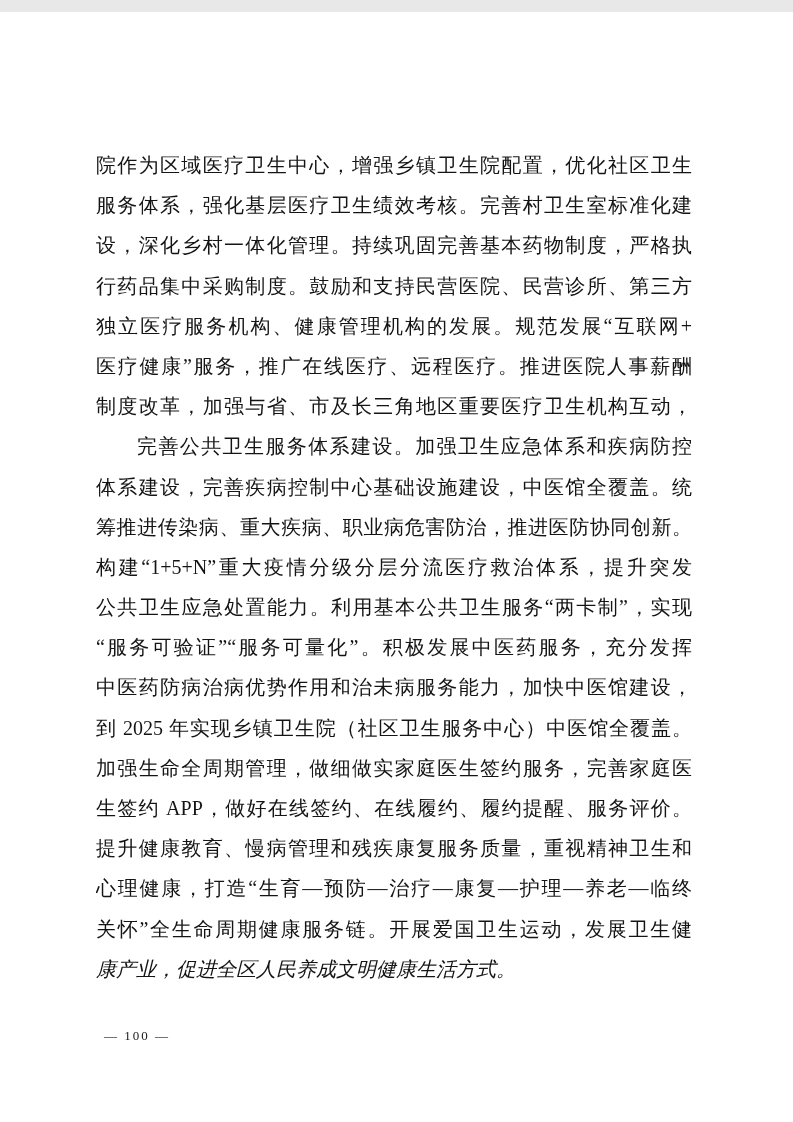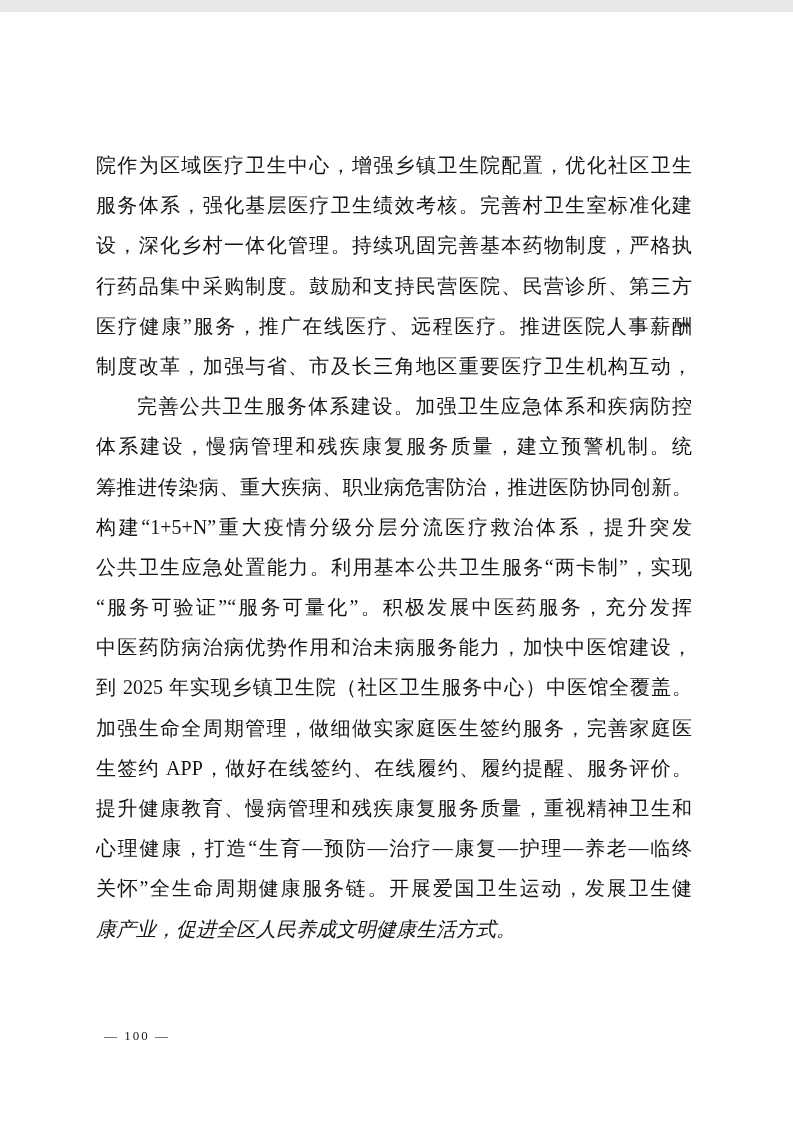--- a/index.html
+++ b/index.html
@@ -50,30 +50,31 @@
 
 <div class="page">
 
   <div class="body-text">
 
     <div class="paragraph">
         <div class="line">院作为区域医疗卫生中心，增强乡镇卫生院配置，优化社区卫生</div>
         <div class="line">服务体系，强化基层医疗卫生绩效考核。完善村卫生室标准化建</div>
         <div class="line">设，深化乡村一体化管理。持续巩固完善基本药物制度，严格执</div>
         <div class="line">行药品集中采购制度。鼓励和支持民营医院、民营诊所、第三方</div>
+        <div class="line">独立医疗服务机构、健康管理机构的发展。规范发展“互联网+</div>
         <div class="line">医疗健康”服务，推广在线医疗、远程医疗。推进医院人事薪酬</div>
         <div class="line">制度改革，加强与省、市及长三角地区重要医疗卫生机构互动，</div>
       </div>
 
     <div class="paragraph">
       <div class="line first-line">
         <span class="lead-bold">完善公共卫生服务体系建设。</span><span>加强卫生应急体系和疾病防控</span>
       </div>
       <div>
-          <div class="line">体系建设，慢病管理和残疾康复服务质量，建立预警机制。统</div>
+          <div class="line">体系建设，完善疾病控制中心基础设施建设，中医馆全覆盖。统</div>
           <div class="line">筹推进传染病、重大疾病、职业病危害防治，推进医防协同创新。</div>
           <div class="line">构建“1+5+N”重大疫情分级分层分流医疗救治体系，提升突发</div>
           <div class="line">公共卫生应急处置能力。利用基本公共卫生服务“两卡制”，实现</div>
           <div class="line">“服务可验证”“服务可量化”。积极发展中医药服务，充分发挥</div>
           <div class="line">中医药防病治病优势作用和治未病服务能力，加快中医馆建设，</div>
           <div class="line">到 2025 年实现乡镇卫生院（社区卫生服务中心）中医馆全覆盖。</div>
           <div class="line">加强生命全周期管理，做细做实家庭医生签约服务，完善家庭医</div>
           <div class="line">生签约 APP，做好在线签约、在线履约、履约提醒、服务评价。</div>
           <div class="line">提升健康教育、慢病管理和残疾康复服务质量，重视精神卫生和</div>
           <div class="line">心理健康，打造“生育—预防—治疗—康复—护理—养老—临终</div>

